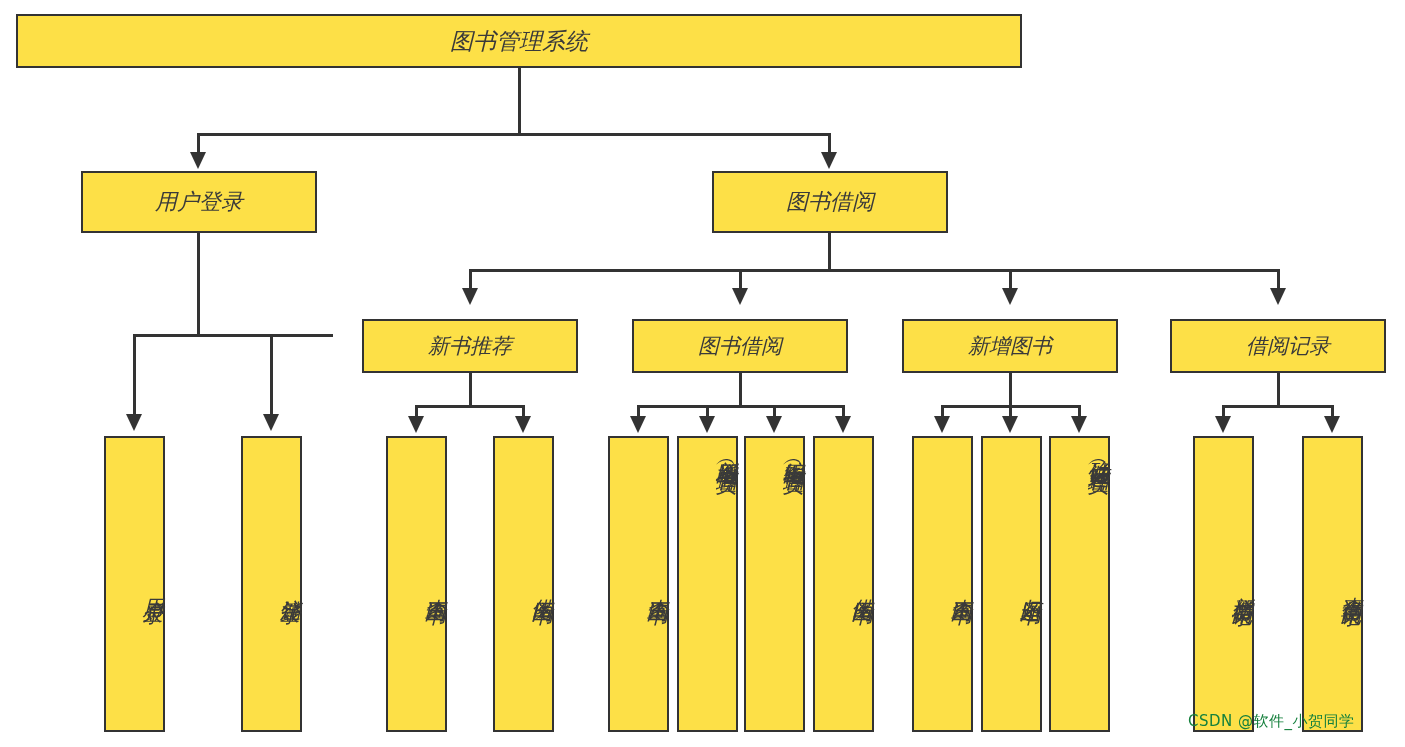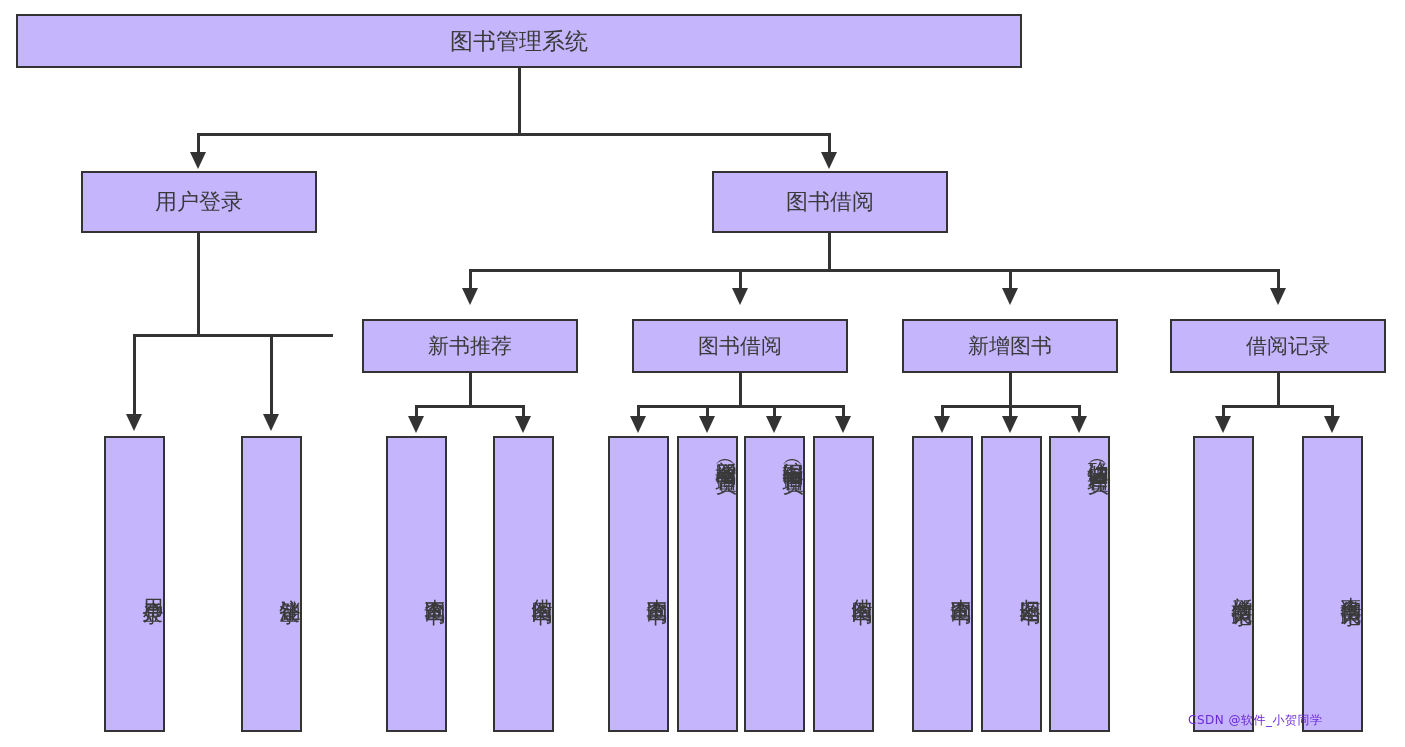--- a/index.html
+++ b/index.html
@@ -12,25 +12,26 @@
     width: 1405px;
     height: 747px;
     background: #ffffff;
     font-family: "DejaVu Sans", "Liberation Sans", sans-serif;
     overflow: hidden;
   }
   .box {
     position: absolute;
     box-sizing: border-box;
     border: 2px solid #333333;
-    background: #c4b5fd;
+    background: #fde047;
     display: flex;
     align-items: center;
     justify-content: center;
     color: #3a3a3a;
+    font-style: italic;
   }
   .box.root {
     font-size: 23px;
   }
   .box.lvl2 {
     font-size: 22px;
   }
   .box.lvl3 {
     font-size: 21px;
   }
@@ -65,22 +66,22 @@
   .arrow {
     position: absolute;
     width: 0;
     height: 0;
     border-left: 8px solid transparent;
     border-right: 8px solid transparent;
     border-top: 17px solid #333333;
   }
   .watermark {
     position: absolute;
-    color: #6d28d9;
-    font-size: 12px;
+    color: #15803d;
+    font-size: 15px;
     white-space: nowrap;
     left: 1188px;
     top: 712px;
     letter-spacing: 0.5px;
     text-align: center;
   }
 </style>
 </head>
 <body>
 

